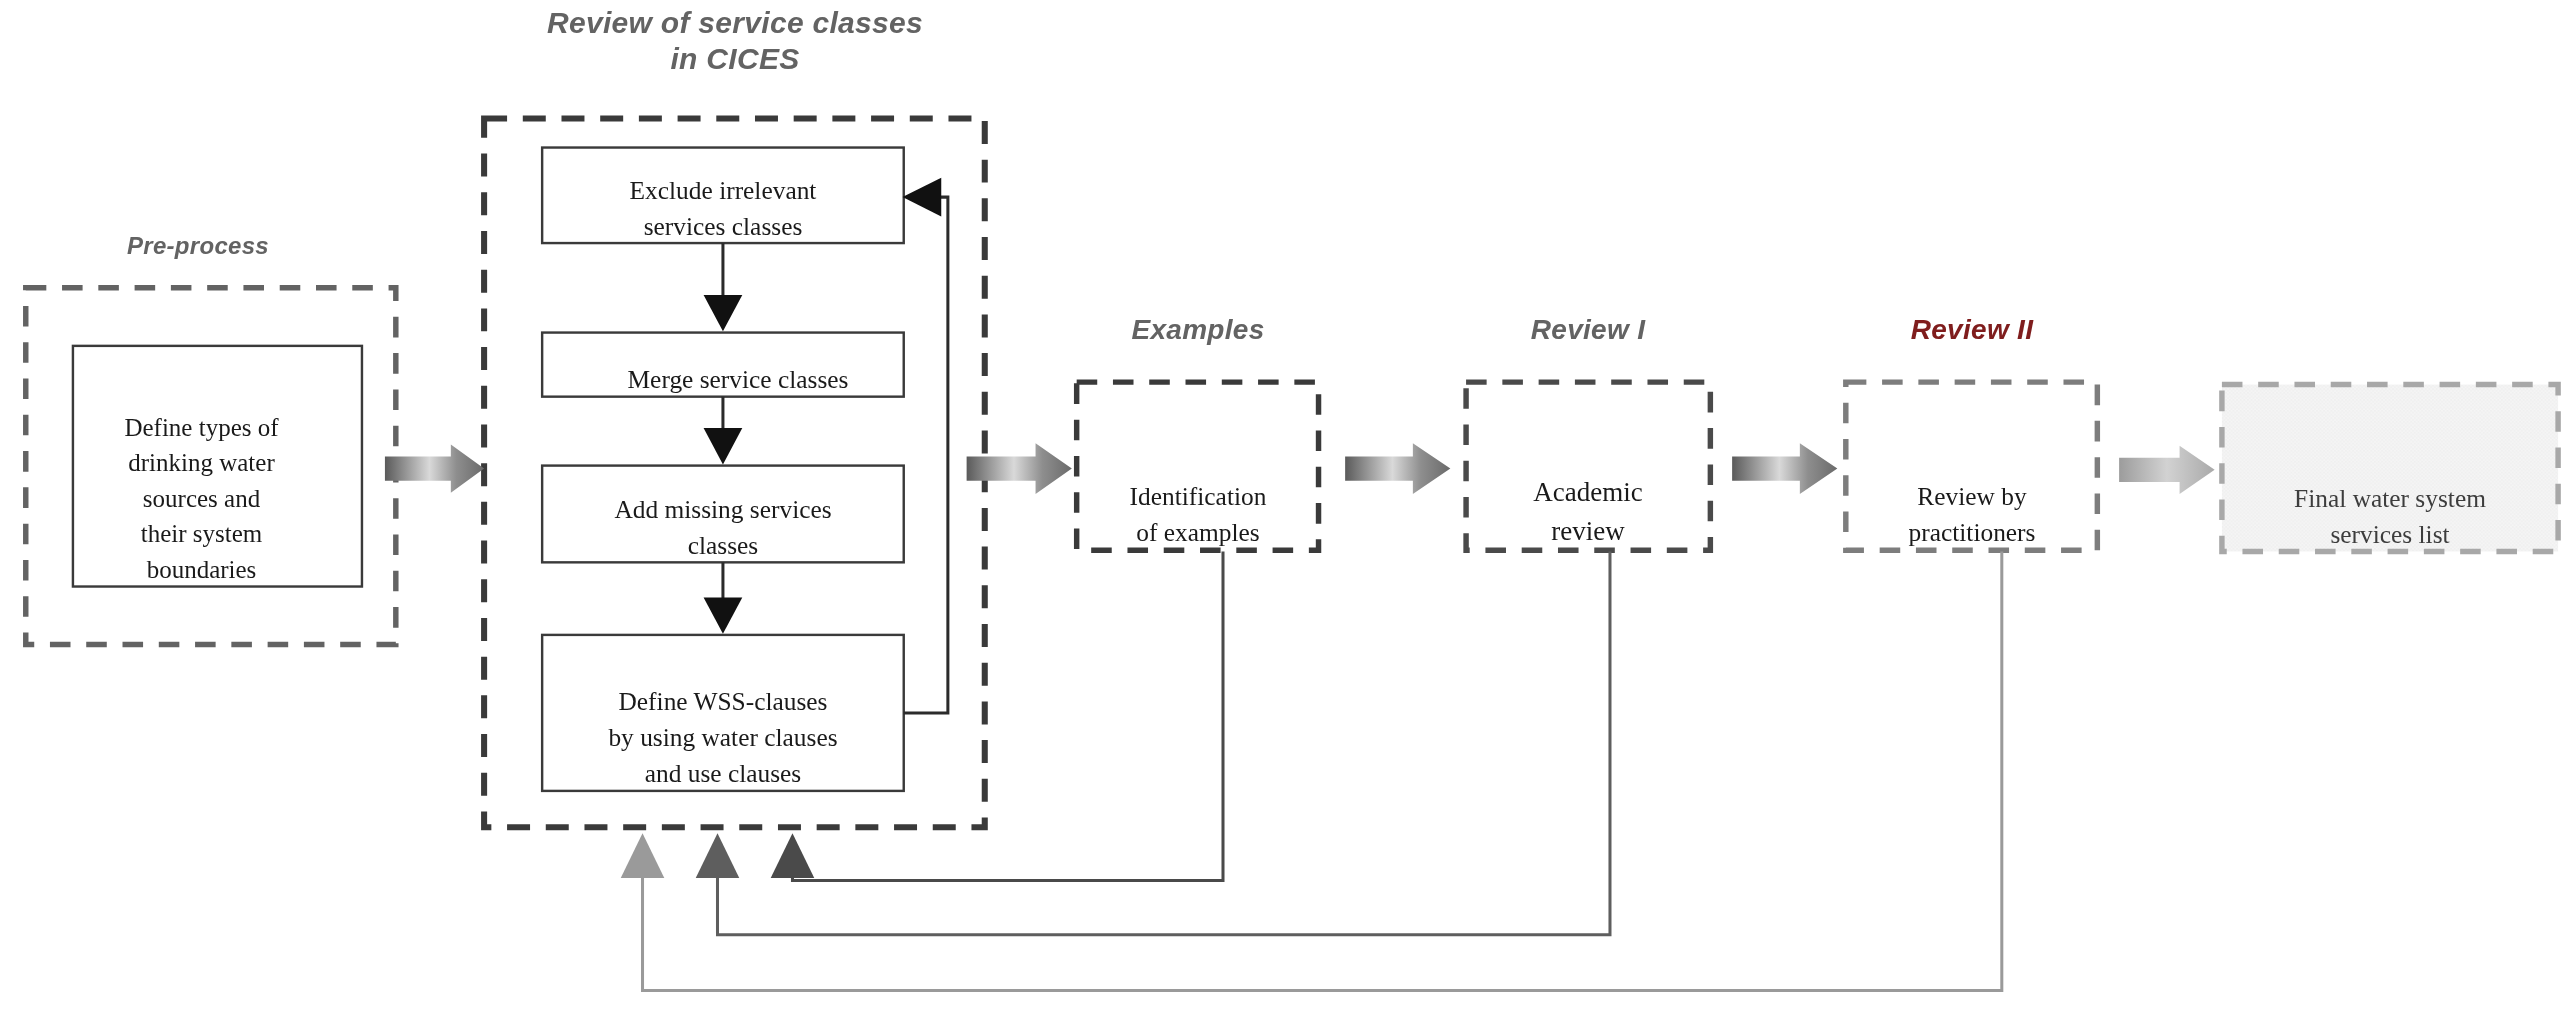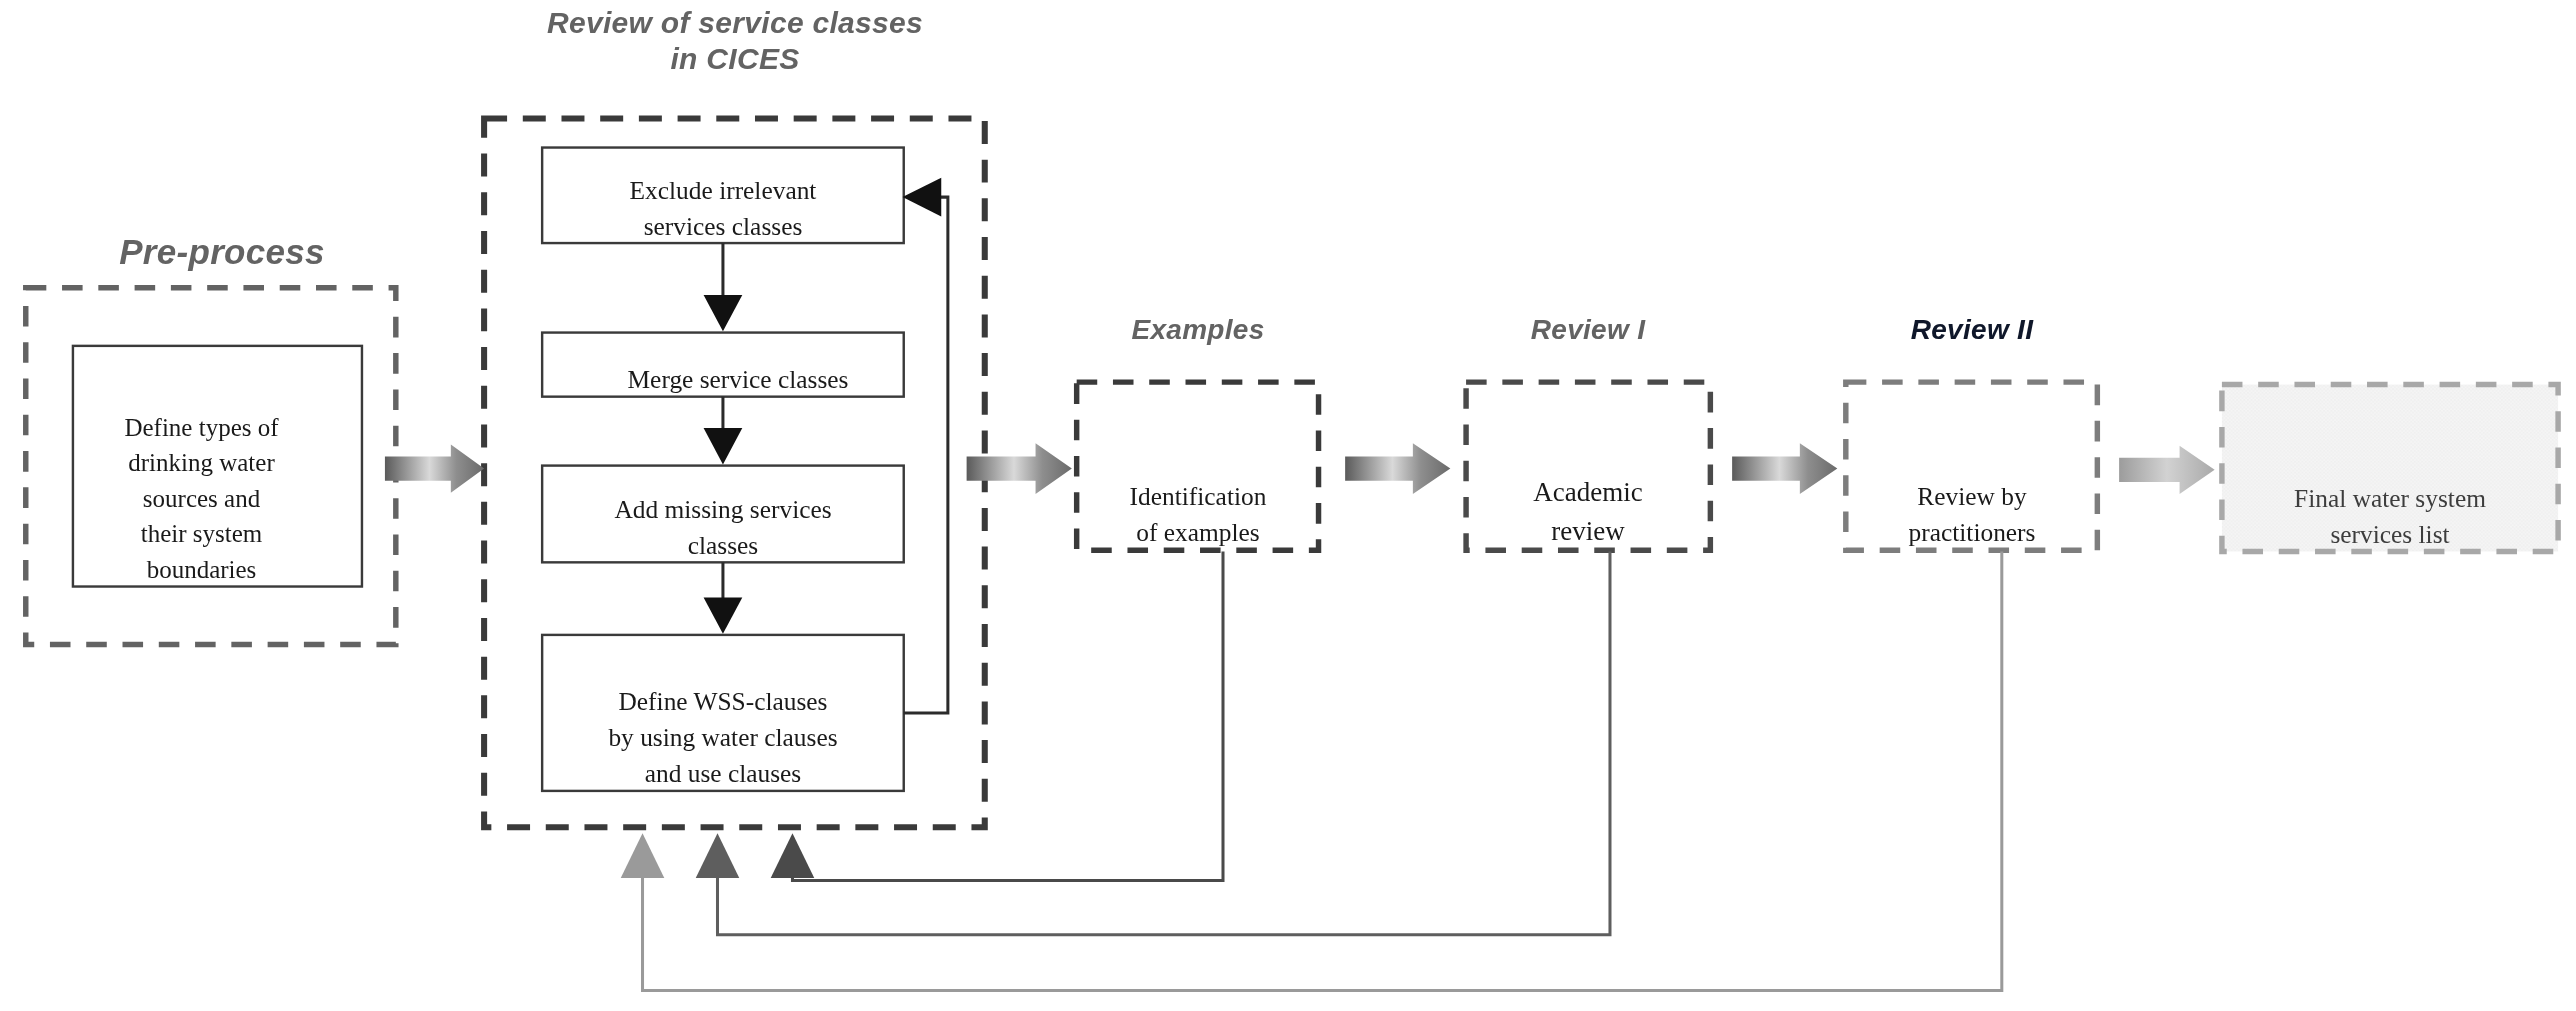--- a/index.html
+++ b/index.html
@@ -115,30 +115,30 @@
 
     <g>
       <path d="M2662 912 L2662 1546 L1186 1546 L1186 1450" fill="none" stroke="#5e5e5e" stroke-width="5"></path>
     </g>
 
     <g>
       <path d="M3310 912 L3310 1638 L1062 1638 L1062 1450" fill="none" stroke="#9a9a9a" stroke-width="5"></path>
     </g>
   </svg>
 
-  <div class="phase-title" style="left:37px;top:231px;width:370px;font-size:35px;">Pre-process</div>
+  <div class="phase-title" style="left:13px;top:231px;width:370px;font-size:24px;">Pre-process</div>
 
   <div class="phase-title" style="left:460px;top:4.8px;width:550px;font-size:30px;">Review of service classes
 in CICES</div>
 
   <div class="phase-title" style="left:1077px;top:313px;width:242px;font-size:28px;">Examples</div>
 
   <div class="phase-title" style="left:1466px;top:313px;width:244px;font-size:28px;">Review I</div>
 
-  <div class="phase-title" style="left:1846px;top:313px;width:252px;font-size:28px;color:#0f172a;">Review II</div>
+  <div class="phase-title" style="left:1846px;top:313px;width:252px;font-size:28px;color:#7f1d1d;">Review II</div>
 
   <div class="phase-inner-label" style="left:73px;top:346px;width:257px;height:241px;">
     <span style="font-size:25px;">Define types of
 drinking water
 sources and
 their system
 boundaries</span>
   </div>
 
   <div class="phase-inner-label" style="left:542px;top:148px;width:362px;height:96px;">

